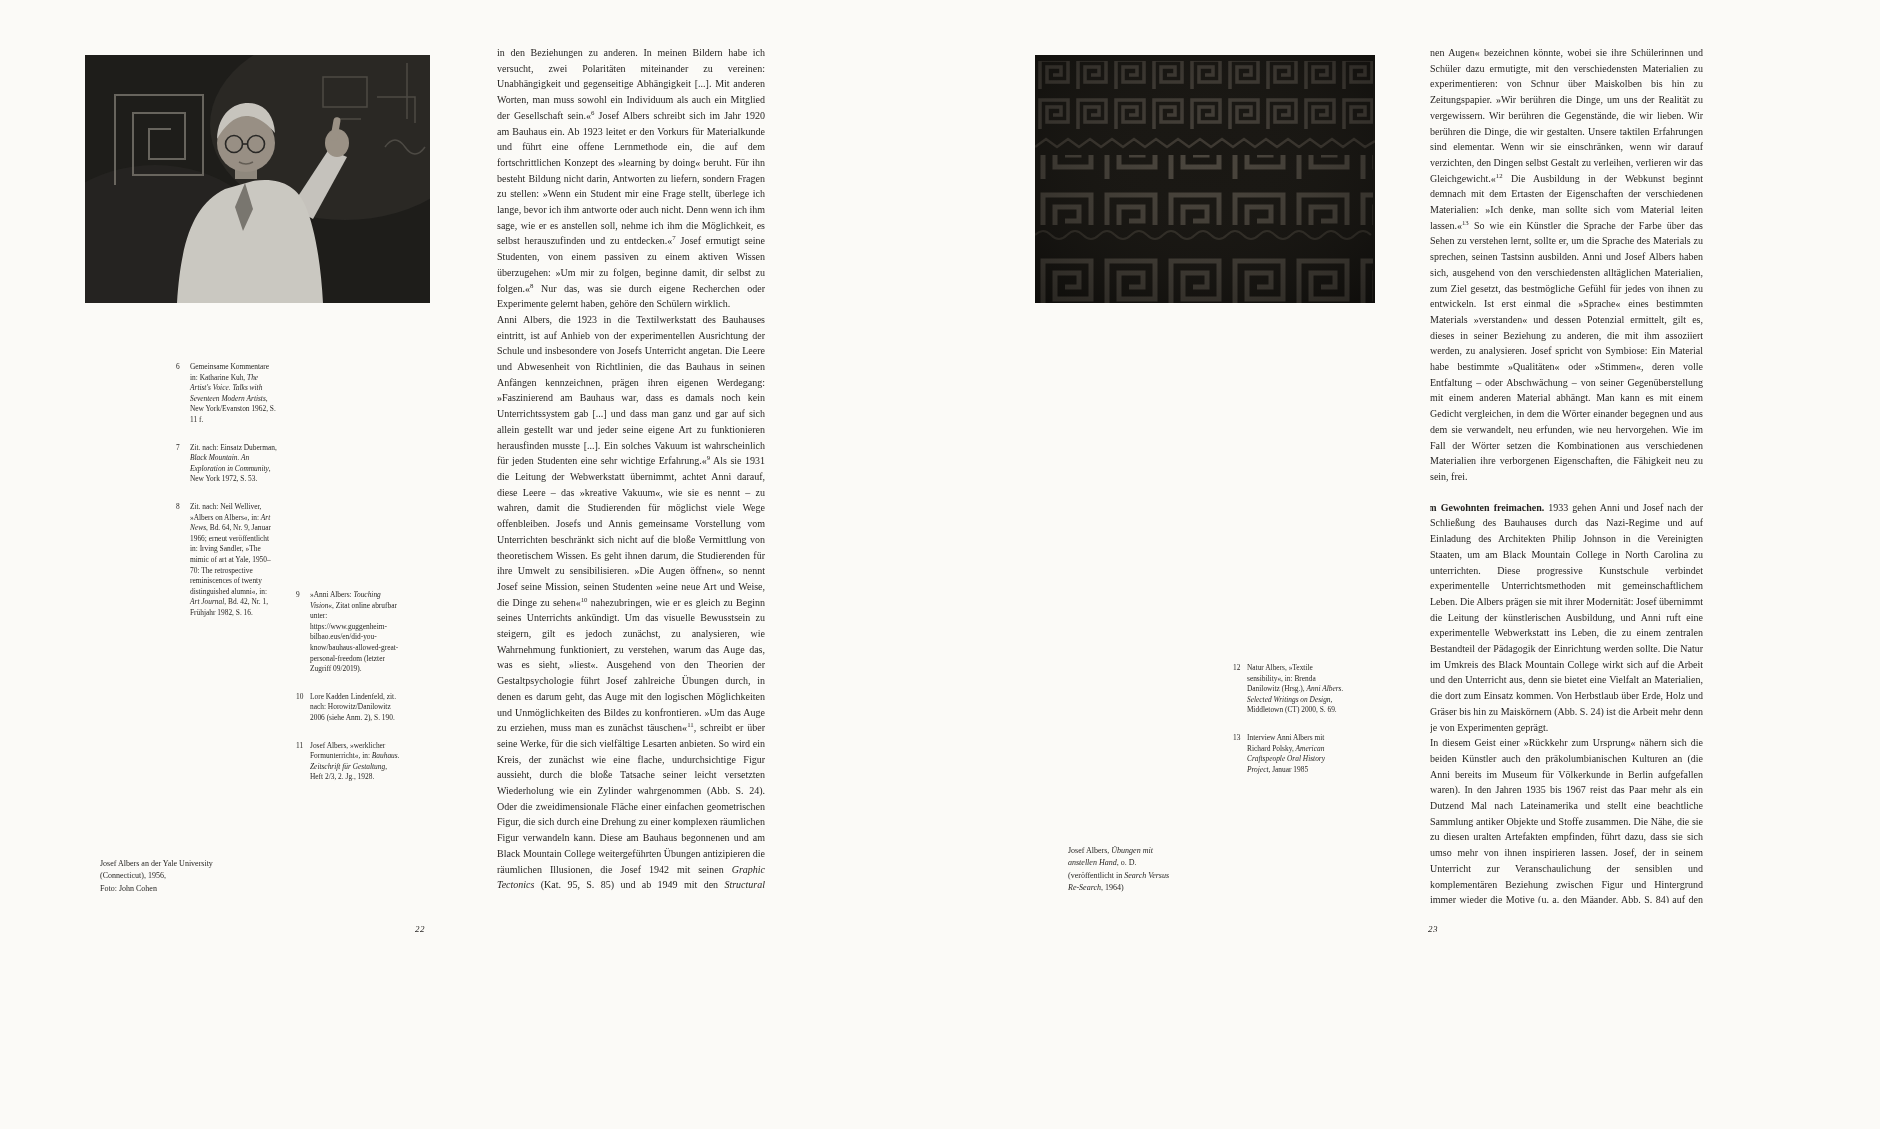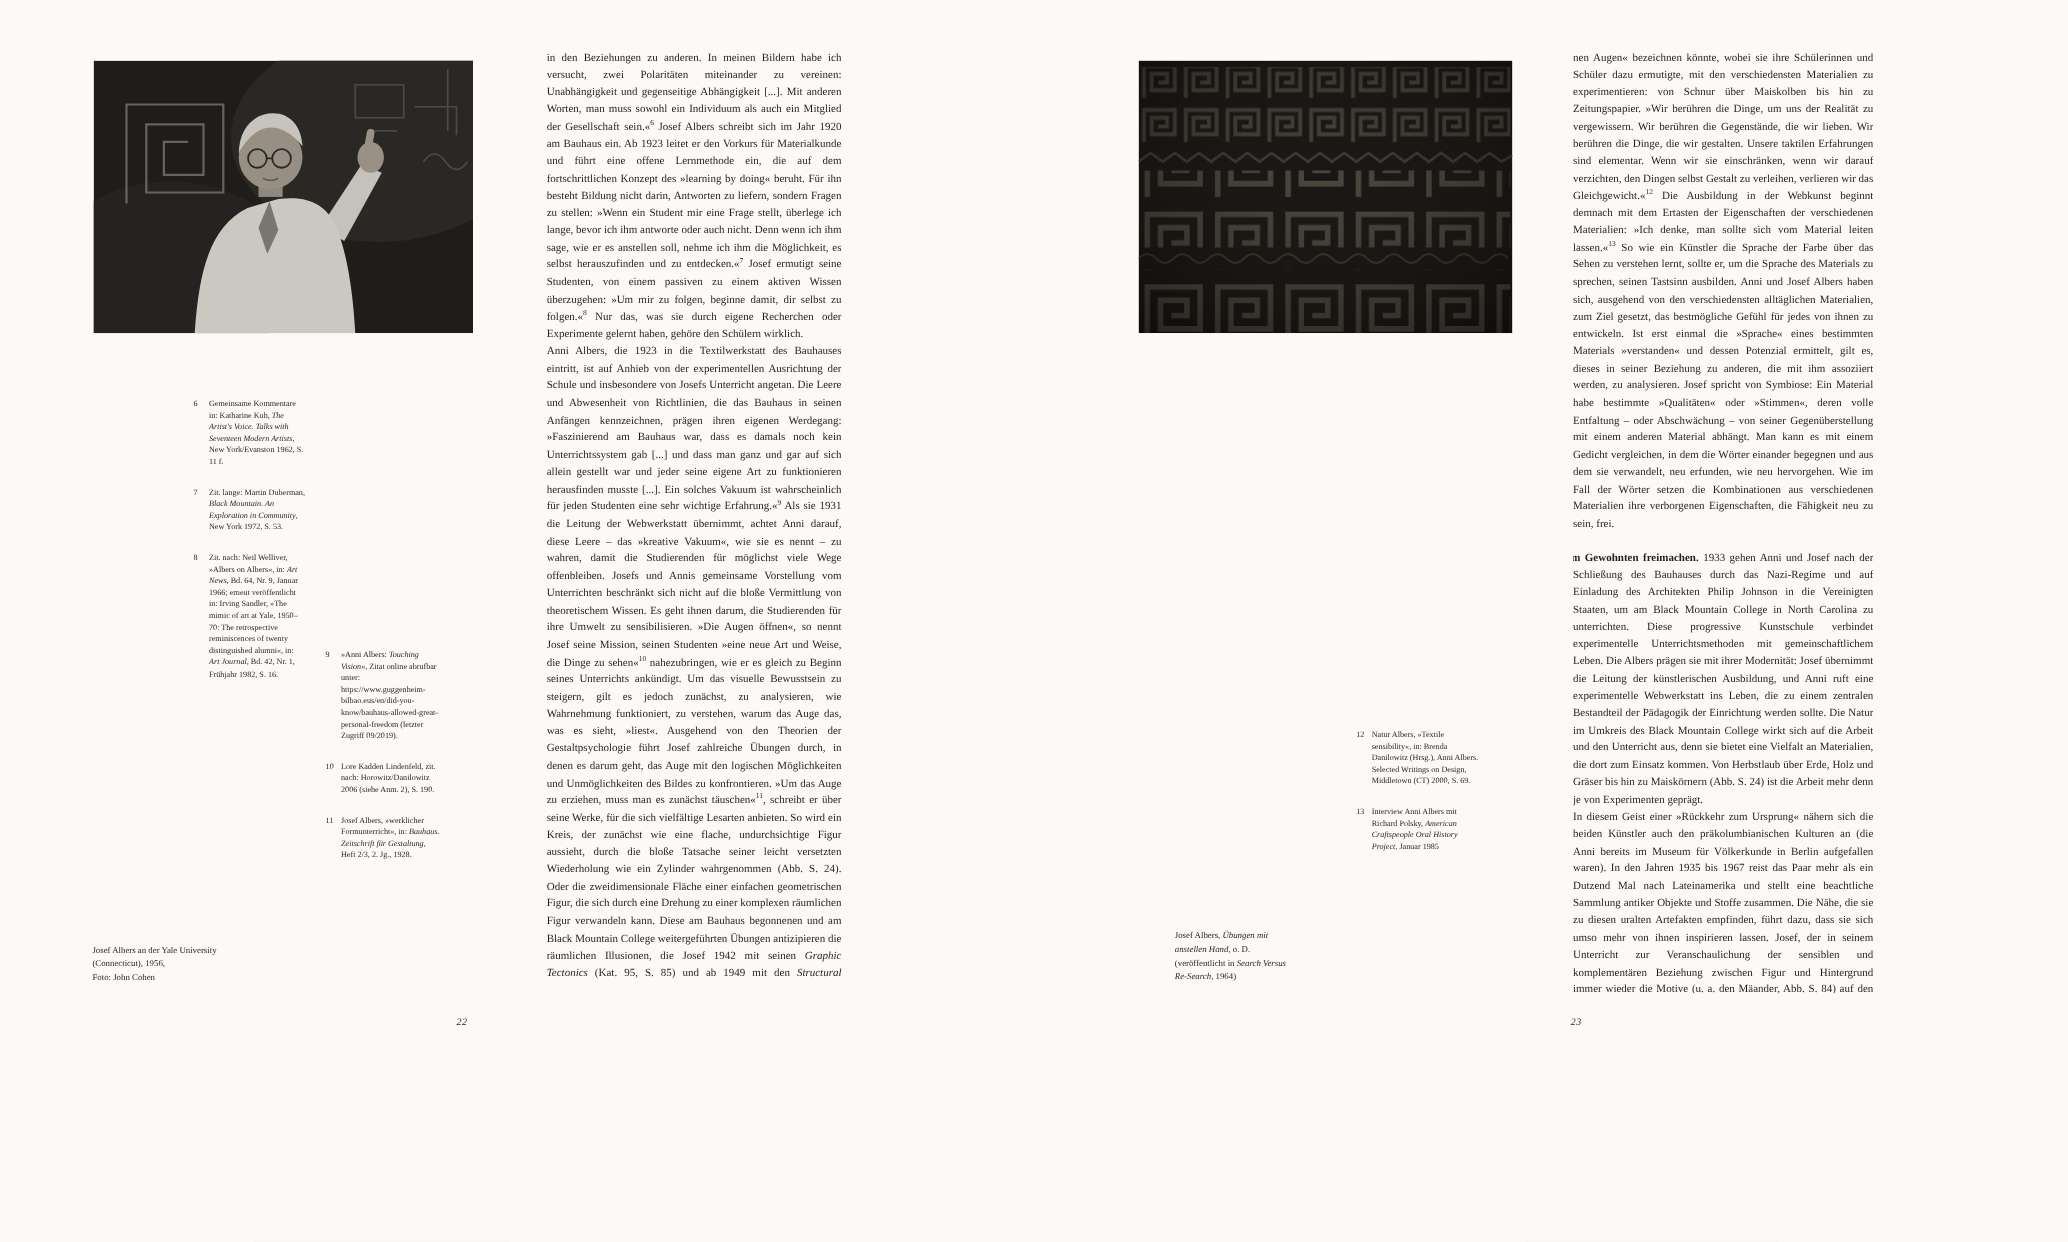--- a/index.html
+++ b/index.html
@@ -57,21 +57,21 @@
     </svg>
   </div>
 
   <div class="fn" style="left:176px;top:362px;width:102px">
       <div class="fn-item">
         <span class="fn-num">6</span>
         <span class="fn-text"><span>Gemeinsame Kommentare in: Katharine Kuh, </span><span style="font-style: italic;">The Artist's Voice. Talks with Seventeen Modern Artists</span><span>, New York/Evanston 1962, S. 11 f.</span></span>
       </div>
       <div class="fn-item">
         <span class="fn-num">7</span>
-        <span class="fn-text"><span>Zit. lange: Martin Duberman, </span><span style="font-style: italic;">Black Mountain. An Exploration in Community</span><span>, New York 1972, S. 53.</span></span>
+        <span class="fn-text"><span>Zit. nach: Einsatz Duberman, </span><span style="font-style: italic;">Black Mountain. An Exploration in Community</span><span>, New York 1972, S. 53.</span></span>
       </div>
       <div class="fn-item">
         <span class="fn-num">8</span>
         <span class="fn-text"><span>Zit. nach: Neil Welliver, »Albers on Albers«, in: </span><span style="font-style: italic;">Art News</span><span>, Bd. 64, Nr. 9, Januar 1966; erneut veröffentlicht in: Irving Sandler, »The mimic of art at Yale, 1950–70: The retrospective reminiscences of twenty distinguished alumni«, in: </span><span style="font-style: italic;">Art Journal</span><span>, Bd. 42, Nr. 1, Frühjahr 1982, S. 16.</span></span>
       </div>
     </div>
 
   <div class="fn" style="left:296px;top:590px;width:104px">
       <div class="fn-item">
         <span class="fn-num">9</span>
@@ -80,21 +80,21 @@
       <div class="fn-item">
         <span class="fn-num">10</span>
         <span class="fn-text"><span>Lore Kadden Lindenfeld, zit. nach: Horowitz/Danilowitz 2006 (siehe Anm. 2), S. 190.</span></span>
       </div>
       <div class="fn-item">
         <span class="fn-num">11</span>
         <span class="fn-text"><span>Josef Albers, »werklicher Formunterricht«, in: </span><span style="font-style: italic;">Bauhaus. Zeitschrift für Gestaltung</span><span>, Heft 2/3, 2. Jg., 1928.</span></span>
       </div>
     </div>
 
-  <div class="caption" style="left:84px;top:858px;width:195px"><span>Josef Albers an der Yale University</span><br><span>(Connecticut), 1956,</span><br><span>Foto: John Cohen</span></div>
+  <div class="caption" style="left:100px;top:858px;width:195px"><span>Josef Albers an der Yale University</span><br><span>(Connecticut), 1956,</span><br><span>Foto: John Cohen</span></div>
 
   <div class="col" style="left:497px;top:45px;width:268px;height:850px">
       <p><span>in den Beziehungen zu anderen. In meinen Bildern habe ich versucht, zwei Polaritäten miteinander zu vereinen: Unabhängigkeit und gegenseitige Abhängigkeit [...]. Mit anderen Worten, man muss sowohl ein Individuum als auch ein Mitglied der Gesellschaft sein.«</span><sup>6</sup><span> Josef Albers schreibt sich im Jahr 1920 am Bauhaus ein. Ab 1923 leitet er den Vorkurs für Materialkunde und führt eine offene Lernmethode ein, die auf dem fortschrittlichen Konzept des »learning by doing« beruht. Für ihn besteht Bildung nicht darin, Antworten zu liefern, sondern Fragen zu stellen: »Wenn ein Student mir eine Frage stellt, überlege ich lange, bevor ich ihm antworte oder auch nicht. Denn wenn ich ihm sage, wie er es anstellen soll, nehme ich ihm die Möglichkeit, es selbst herauszufinden und zu entdecken.«</span><sup>7</sup><span> Josef ermutigt seine Studenten, von einem passiven zu einem aktiven Wissen überzugehen: »Um mir zu folgen, beginne damit, dir selbst zu folgen.«</span><sup>8</sup><span> Nur das, was sie durch eigene Recherchen oder Experimente gelernt haben, gehöre den Schülern wirklich.</span></p>
       <p><span>Anni Albers, die 1923 in die Textilwerkstatt des Bauhauses eintritt, ist auf Anhieb von der experimentellen Ausrichtung der Schule und insbesondere von Josefs Unterricht angetan. Die Leere und Abwesenheit von Richtlinien, die das Bauhaus in seinen Anfängen kennzeichnen, prägen ihren eigenen Werdegang: »Faszinierend am Bauhaus war, dass es damals noch kein Unterrichtssystem gab [...] und dass man ganz und gar auf sich allein gestellt war und jeder seine eigene Art zu funktionieren herausfinden musste [...]. Ein solches Vakuum ist wahrscheinlich für jeden Studenten eine sehr wichtige Erfahrung.«</span><sup>9</sup><span> Als sie 1931 die Leitung der Webwerkstatt übernimmt, achtet Anni darauf, diese Leere – das »kreative Vakuum«, wie sie es nennt – zu wahren, damit die Studierenden für möglichst viele Wege offenbleiben. Josefs und Annis gemeinsame Vorstellung vom Unterrichten beschränkt sich nicht auf die bloße Vermittlung von theoretischem Wissen. Es geht ihnen darum, die Studierenden für ihre Umwelt zu sensibilisieren. »Die Augen öffnen«, so nennt Josef seine Mission, seinen Studenten »eine neue Art und Weise, die Dinge zu sehen«</span><sup>10</sup><span> nahezubringen, wie er es gleich zu Beginn seines Unterrichts ankündigt. Um das visuelle Bewusstsein zu steigern, gilt es jedoch zunächst, zu analysieren, wie Wahrnehmung funktioniert, zu verstehen, warum das Auge das, was es sieht, »liest«. Ausgehend von den Theorien der Gestaltpsychologie führt Josef zahlreiche Übungen durch, in denen es darum geht, das Auge mit den logischen Möglichkeiten und Unmöglichkeiten des Bildes zu konfrontieren. »Um das Auge zu erziehen, muss man es zunächst täuschen«</span><sup>11</sup><span>, schreibt er über seine Werke, für die sich vielfältige Lesarten anbieten. So wird ein Kreis, der zunächst wie eine flache, undurchsichtige Figur aussieht, durch die bloße Tatsache seiner leicht versetzten Wiederholung wie ein Zylinder wahrgenommen (Abb. S. 24). Oder die zweidimensionale Fläche einer einfachen geometrischen Figur, die sich durch eine Drehung zu einer komplexen räumlichen Figur verwandeln kann. Diese am Bauhaus begonnenen und am Black Mountain College weitergeführten Übungen antizipieren die räumlichen Illusionen, die Josef 1942 mit seinen </span><span style="font-style: italic;">Graphic Tectonics</span><span> (Kat. 95, S. 85) und ab 1949 mit den </span><span style="font-style: italic;">Structural Constellations</span><span> (Kat. 126, S. 136) kreieren sollte.</span></p>
     </div>
 
   <div class="pagenum" style="left:415px;top:924px">22</div>
 
   <div class="imgbox" style="left:1035px;top:55px;width:340px;height:248px">
     <svg width="340" height="248" viewBox="0 0 340 248">
@@ -116,21 +116,21 @@
       <rect x="2" y="100" width="336" height="70" fill="url(#gkBig)"></rect>
       <path d="M0 180 q8 -8 16 0 t16 0 t16 0 t16 0 t16 0 t16 0 t16 0 t16 0 t16 0 t16 0 t16 0 t16 0 t16 0 t16 0 t16 0 t16 0 t16 0 t16 0 t16 0 t16 0 t16 0" fill="none" stroke="#38342d" stroke-width="2"></path>
       <rect x="2" y="190" width="336" height="58" fill="url(#gkBig)"></rect>
       <rect width="340" height="248" fill="url(#vig)"></rect>
     </svg>
   </div>
 
   <div class="fn" style="left:1233px;top:663px;width:112px">
       <div class="fn-item">
         <span class="fn-num">12</span>
-        <span class="fn-text"><span>Natur Albers, »Textile sensibility«, in: Brenda Danilowitz (Hrsg.), </span><span style="">Anni Albers. Selected Writings on Design</span><span>, Middletown (CT) 2000, S. 69.</span></span>
+        <span class="fn-text"><span>Natur Albers, »Textile sensibility«, in: Brenda Danilowitz (Hrsg.), </span><span style="font-style: italic;">Anni Albers. Selected Writings on Design</span><span>, Middletown (CT) 2000, S. 69.</span></span>
       </div>
       <div class="fn-item">
         <span class="fn-num">13</span>
         <span class="fn-text"><span>Interview Anni Albers mit Richard Polsky, </span><span style="font-style: italic;">American Craftspeople Oral History Project</span><span>, Januar 1985</span></span>
       </div>
     </div>
 
   <div class="caption" style="left:1068px;top:845px;width:175px"><span>Josef Albers, </span><span style="font-style: italic;">Übungen mit</span><br><span style="font-style: italic;">anstellen Hand</span><span>, o. D.</span><br><span>(veröffentlicht in </span><span style="font-style: italic;">Search Versus</span><br><span style="font-style: italic;">Re-Search</span><span>, 1964)</span></div>
 
   <div class="col" style="left:1430px;top:45px;width:273px;height:858px">

